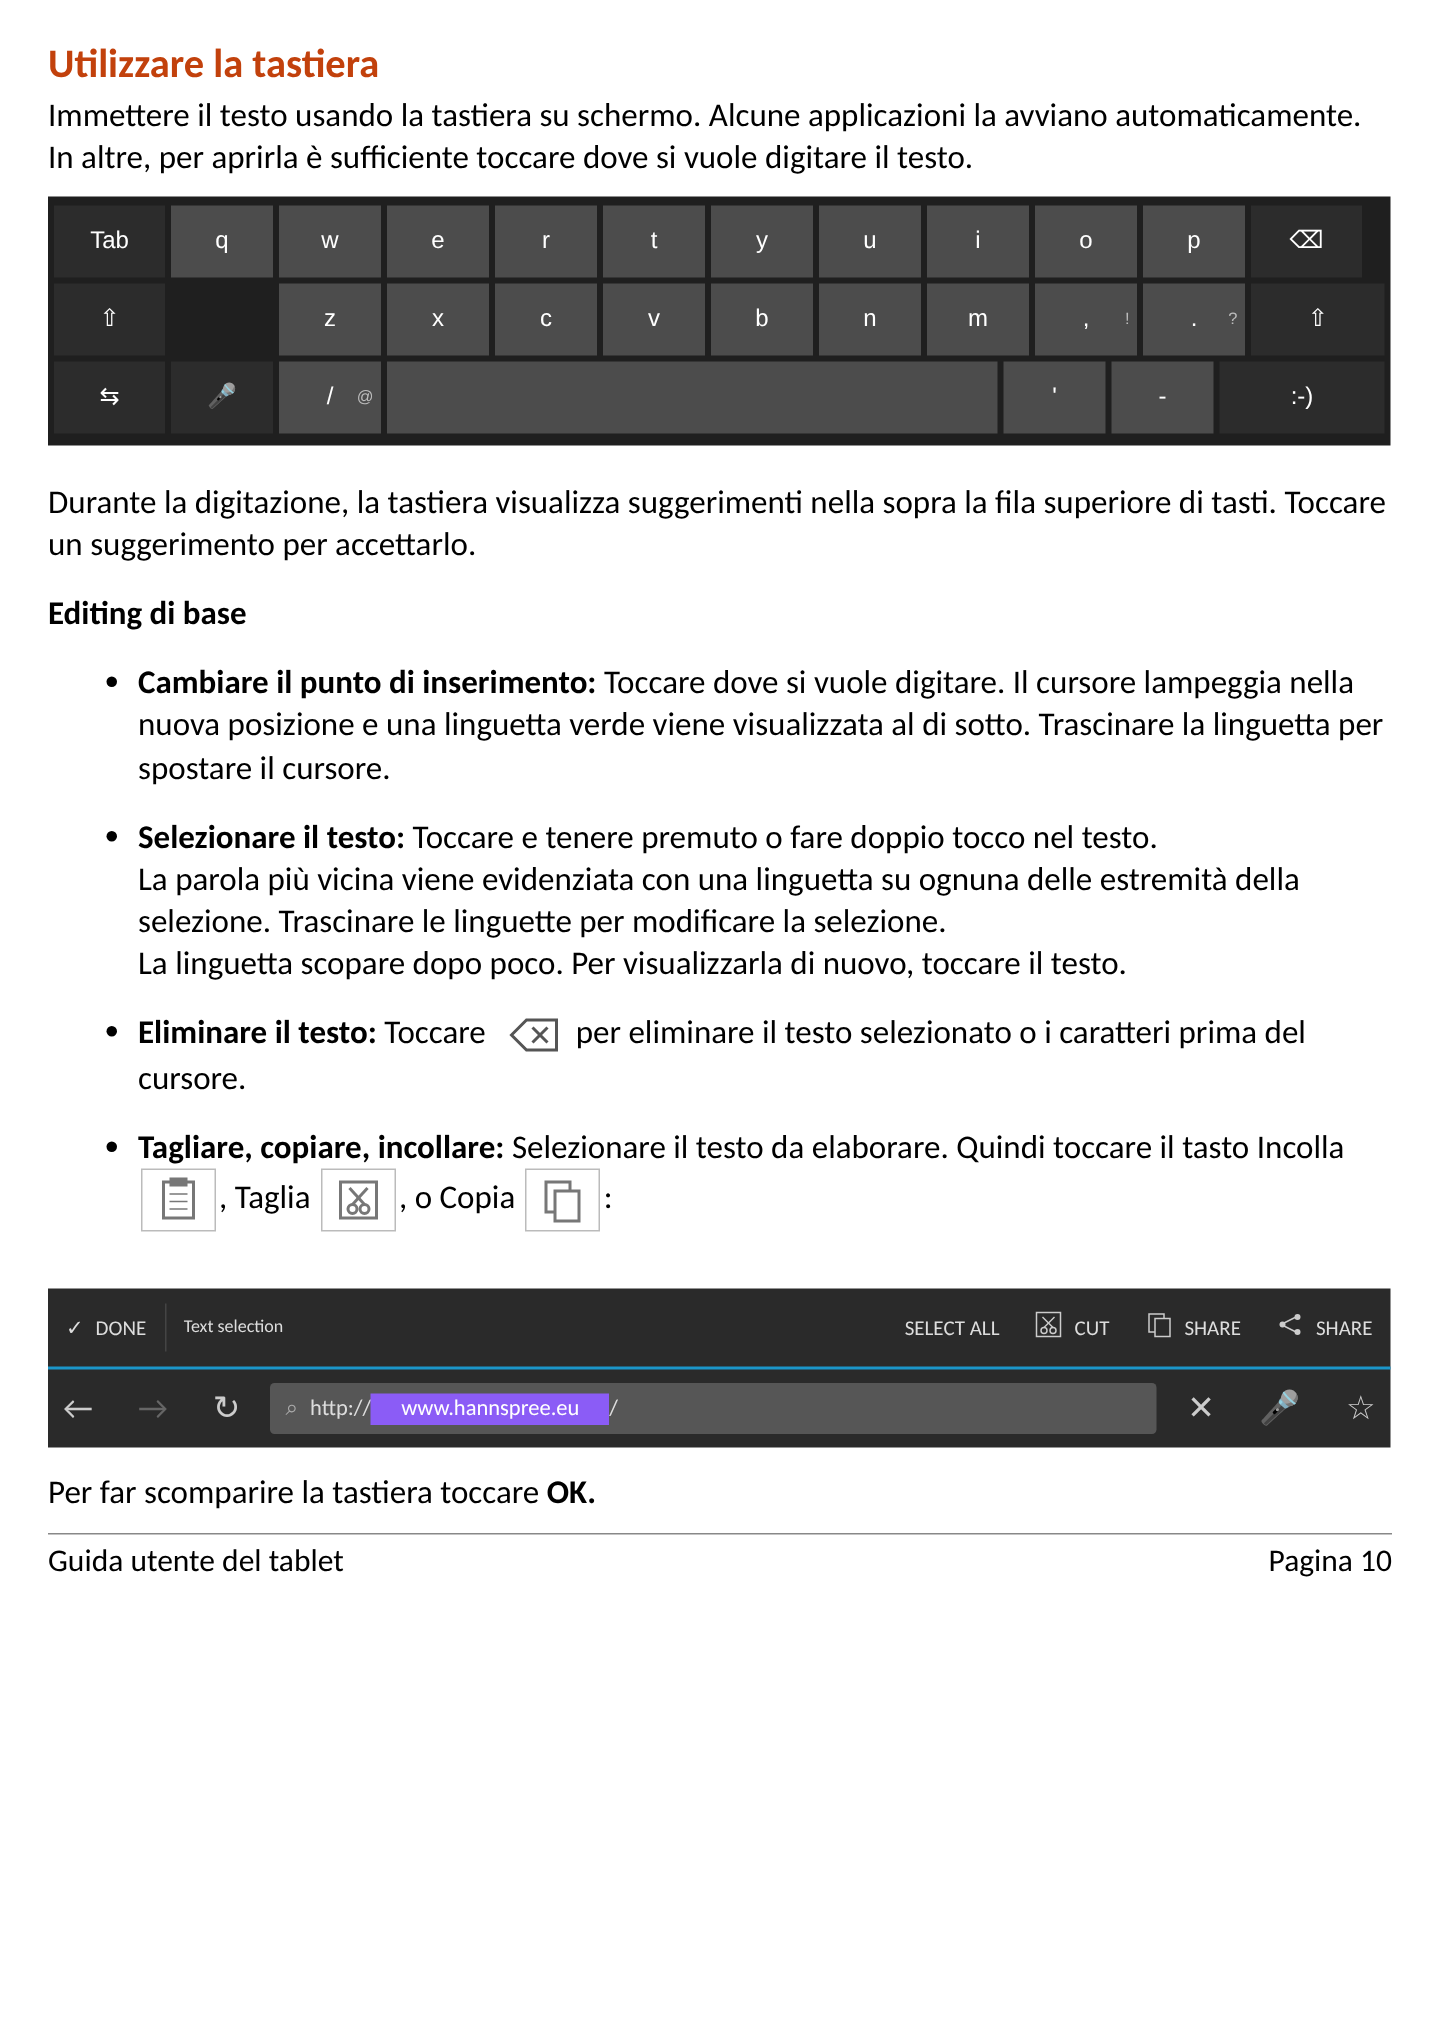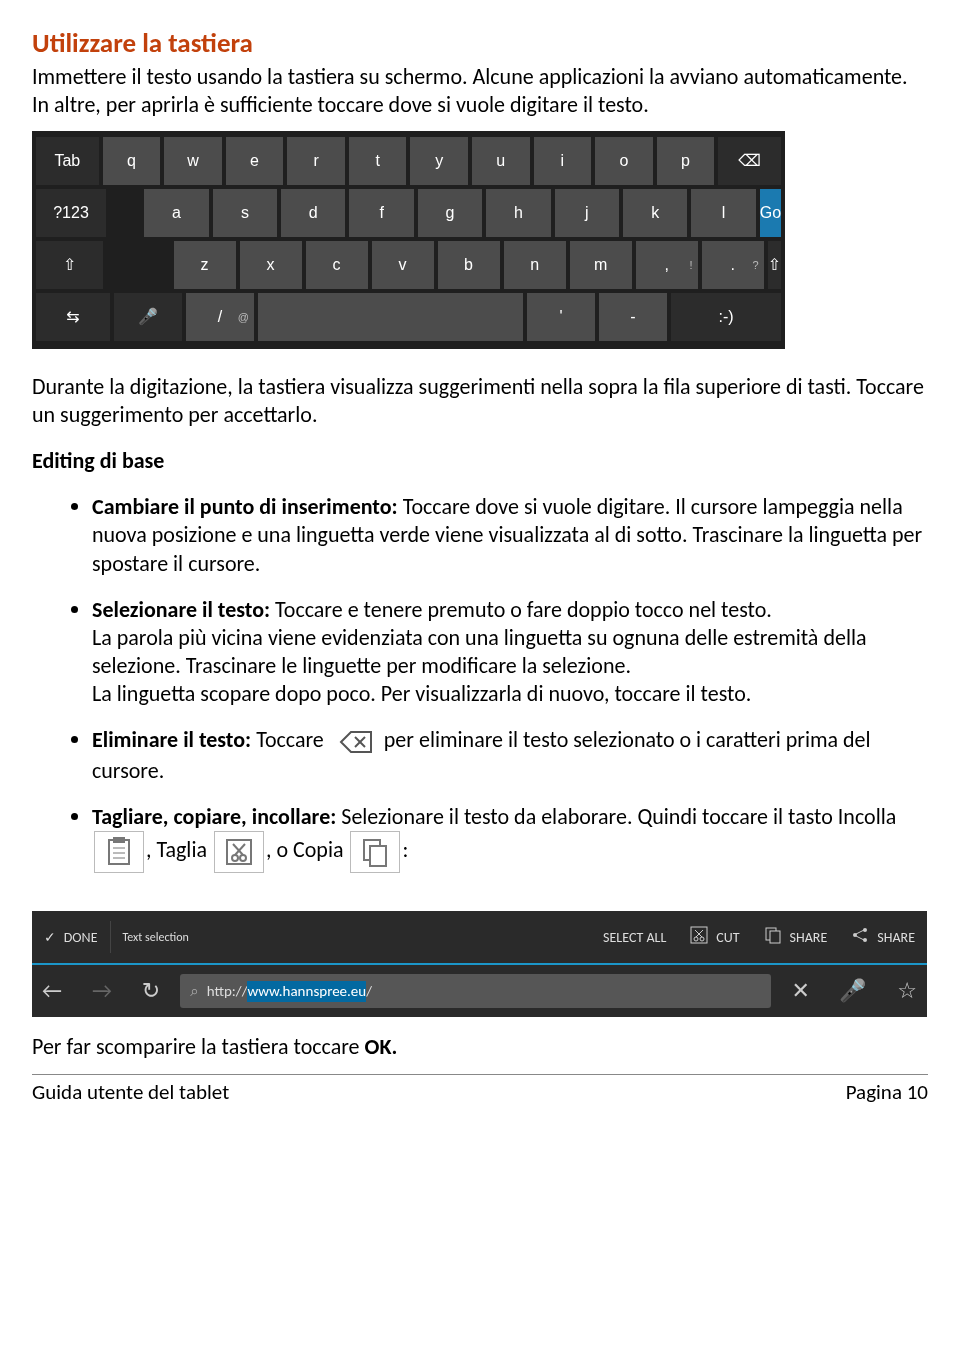--- a/index.html
+++ b/index.html
@@ -20,21 +20,21 @@
   }
   p { margin: 0 0 4px 0; }
   h3.sub { font-size: 22px; font-weight: bold; margin: 18px 0 14px 0; }
   ul.bul { margin: 0 0 14px 0; padding-left: 60px; }
   ul.bul > li { margin-bottom: 10px; list-style-type: disc; margin-top: 18px; }
   .bold { font-weight: bold; }
 
   
   .kbd {
     background: #1f1f1f;
-    width: 753px;
+    width: 895px;
     margin: 12px 0 24px 0;
     padding: 6px 4px 4px 4px;
     box-sizing: border-box;
   }
   .krow { display: flex; gap: 4px; margin-bottom: 4px; }
   .key {
     background: #4c4c4c;
     color: #fff;
     text-align: center;
     height: 48px;
@@ -76,21 +76,21 @@
   .tb-top .it { display:flex; align-items:center; gap:8px; padding:0 12px; }
   .tb-top .sep { width:1px; height:32px; background:#444; }
   .tb-bot {
     display:flex; align-items:center; height:52px; gap:10px;
   }
   .tb-bot .nav { color:#ccc; padding:0 10px; font-size:22px; }
   .url {
     background:#565656; flex:1; height:34px; border-radius:3px;
     display:flex; align-items:center; padding:0 10px; color:#ddd; font-size:15px;
   }
-  .url .sel { background:#0369a1; color:#fff; padding:1px 0; }
+  .url .sel { background:#8b5cf6; color:#fff; padding:1px 20px; }
 
   .footer {
     border-top: 1px solid #888;
     margin-top: 12px;
     padding-top: 4px;
     display:flex; justify-content:space-between;
     font-size: 21px;
   }
   .key .sup { position:absolute; top:0; right:5px; font-size:11px; color:#bbb; }
 </style>
@@ -109,34 +109,20 @@
     <div class="key" style="width:68px">r</div>
     <div class="key" style="width:68px">t</div>
     <div class="key" style="width:68px">y</div>
     <div class="key" style="width:68px">u</div>
     <div class="key" style="width:68px">i</div>
     <div class="key" style="width:68px">o</div>
     <div class="key" style="width:68px">p</div>
     <div class="key dark" style="width:74px">⌫</div>
   </div>
   <div class="krow">
-    <div class="key dark" style="width:74px">?123</div>
-    <div style="width:32px"></div>
-    <div class="key" style="width:68px">a</div>
-    <div class="key" style="width:68px">s</div>
-    <div class="key" style="width:68px">d</div>
-    <div class="key" style="width:68px">f</div>
-    <div class="key" style="width:68px">g</div>
-    <div class="key" style="width:68px">h</div>
-    <div class="key" style="width:68px">j</div>
-    <div class="key" style="width:68px">k</div>
-    <div class="key" style="width:68px">l</div>
-    <div class="key go" style="flex:1">Go</div>
-  </div>
-  <div class="krow">
     <div class="key dark" style="width:74px">⇧</div>
     <div style="width:68px"></div>
     <div class="key" style="width:68px">z</div>
     <div class="key" style="width:68px">x</div>
     <div class="key" style="width:68px">c</div>
     <div class="key" style="width:68px">v</div>
     <div class="key" style="width:68px">b</div>
     <div class="key" style="width:68px">n</div>
     <div class="key" style="width:68px">m</div>
     <div class="key" style="width:68px"><span class="sup">!</span><span>,</span></div>

